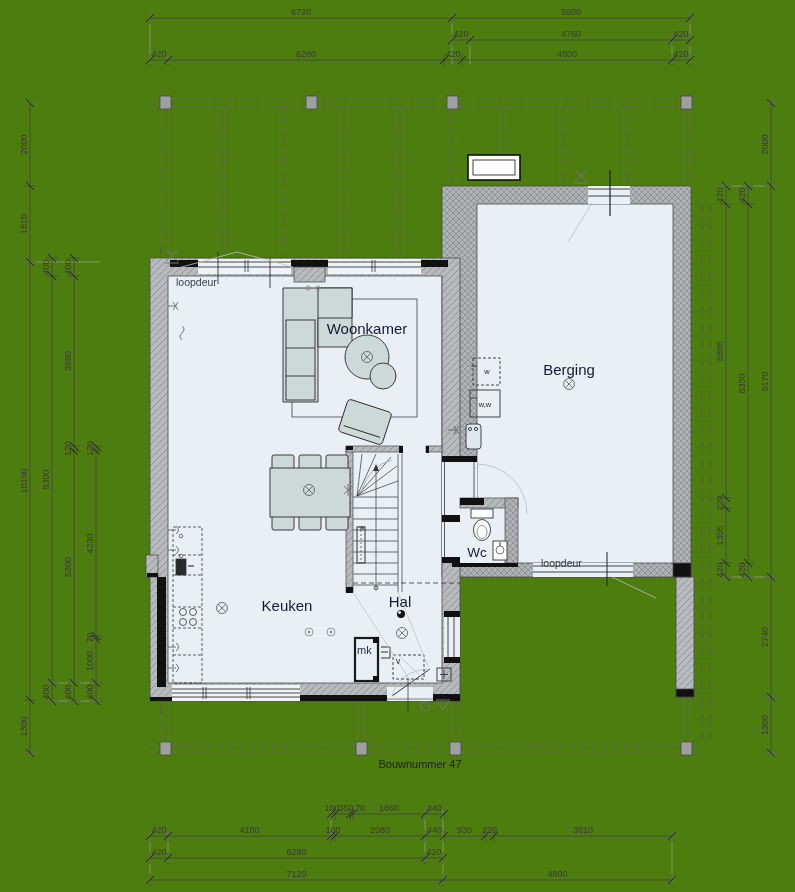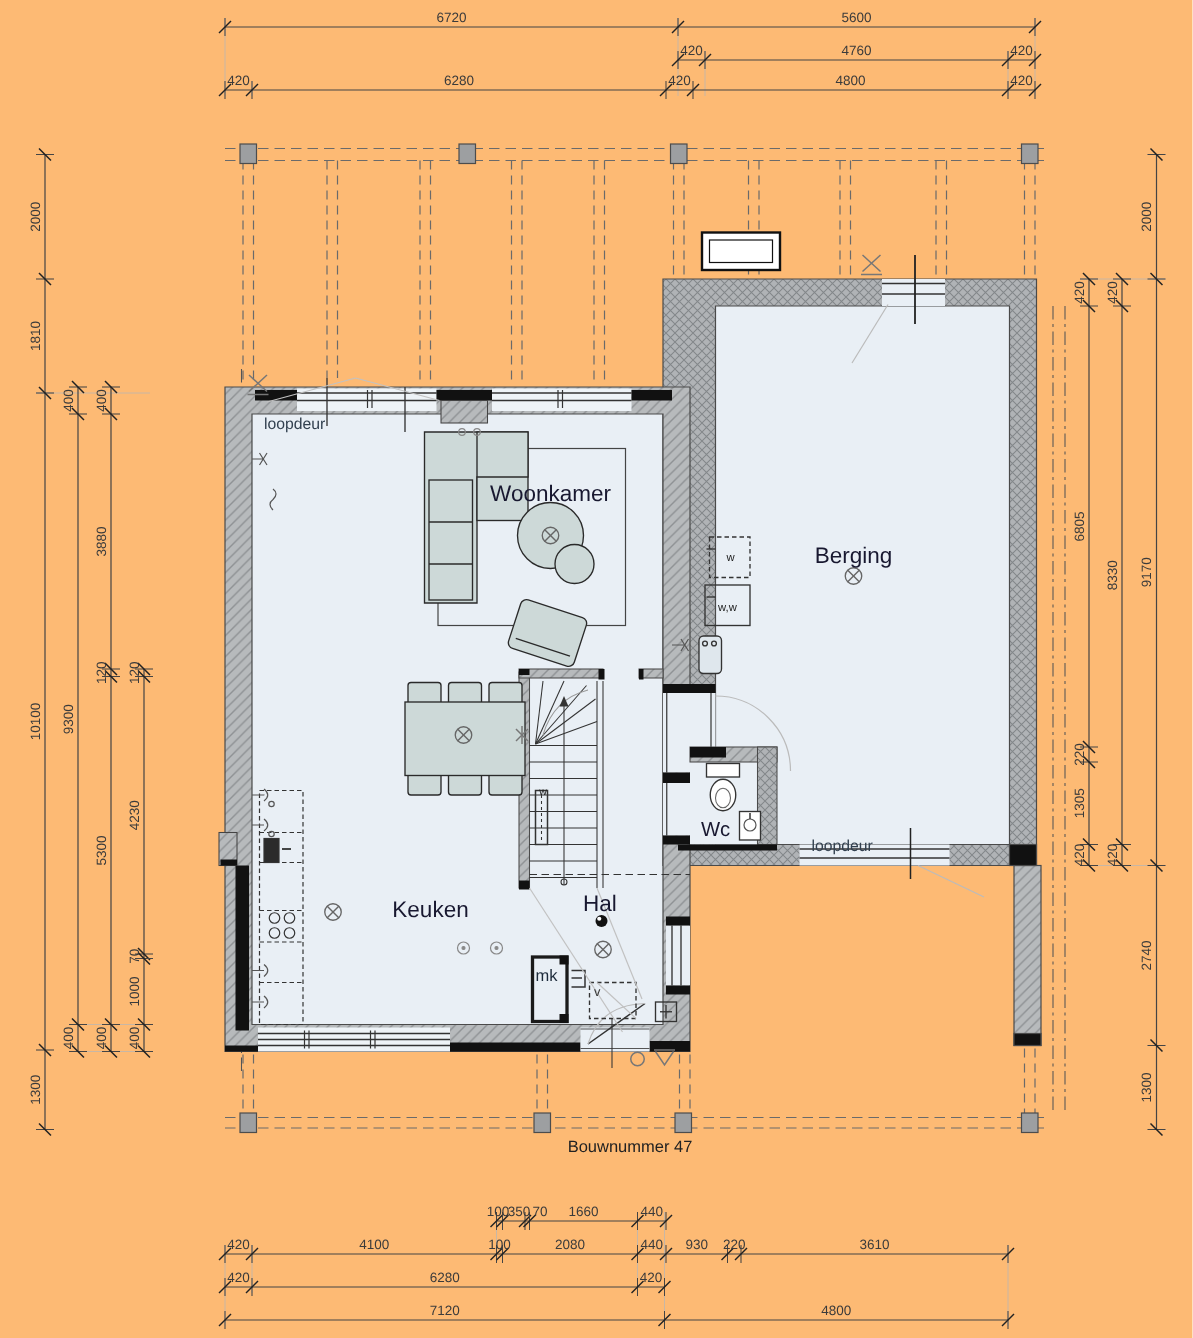--- a/index.html
+++ b/index.html
@@ -1,17 +1,17 @@
 <!DOCTYPE html>
 <html><head>
 <meta charset="utf-8">
 <style>
   html,body{margin:0;padding:0;background:#ffffff;}
   body{font-family:"Liberation Sans", sans-serif;}
-  #stage{width:795px;height:892px;position:relative;background:#fdba74;margin:0;}
+  #stage{width:795px;height:892px;position:relative;background:#4d7c0f;margin:0;}
   svg{display:block;}
   text{font-family:"Liberation Sans", sans-serif;}
 </style>
 </head>
 <body>
 
 <div id="stage">
 <svg id="plan" width="795" height="892" viewBox="0 0 795 892">
   <defs>
     <pattern id="hatch" width="7" height="7" patternUnits="userSpaceOnUse">

